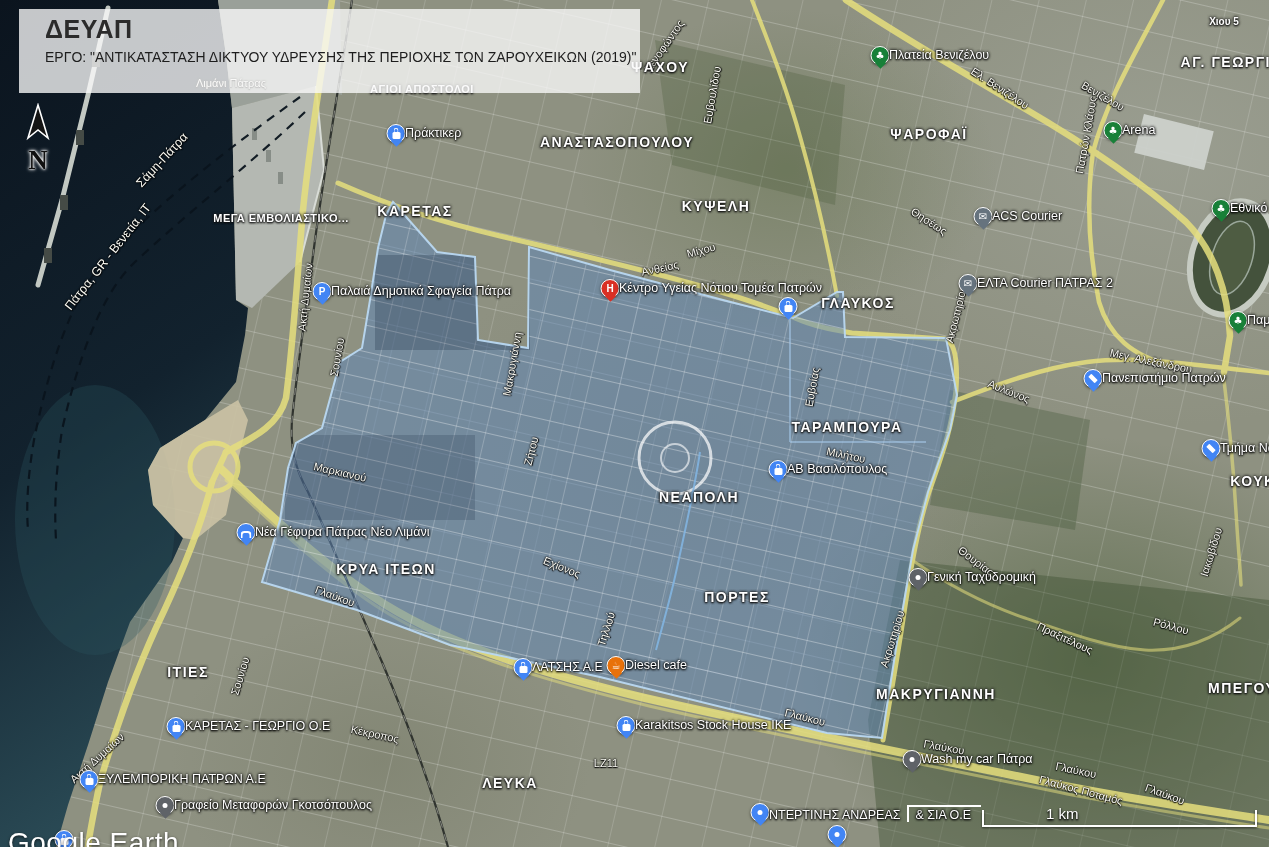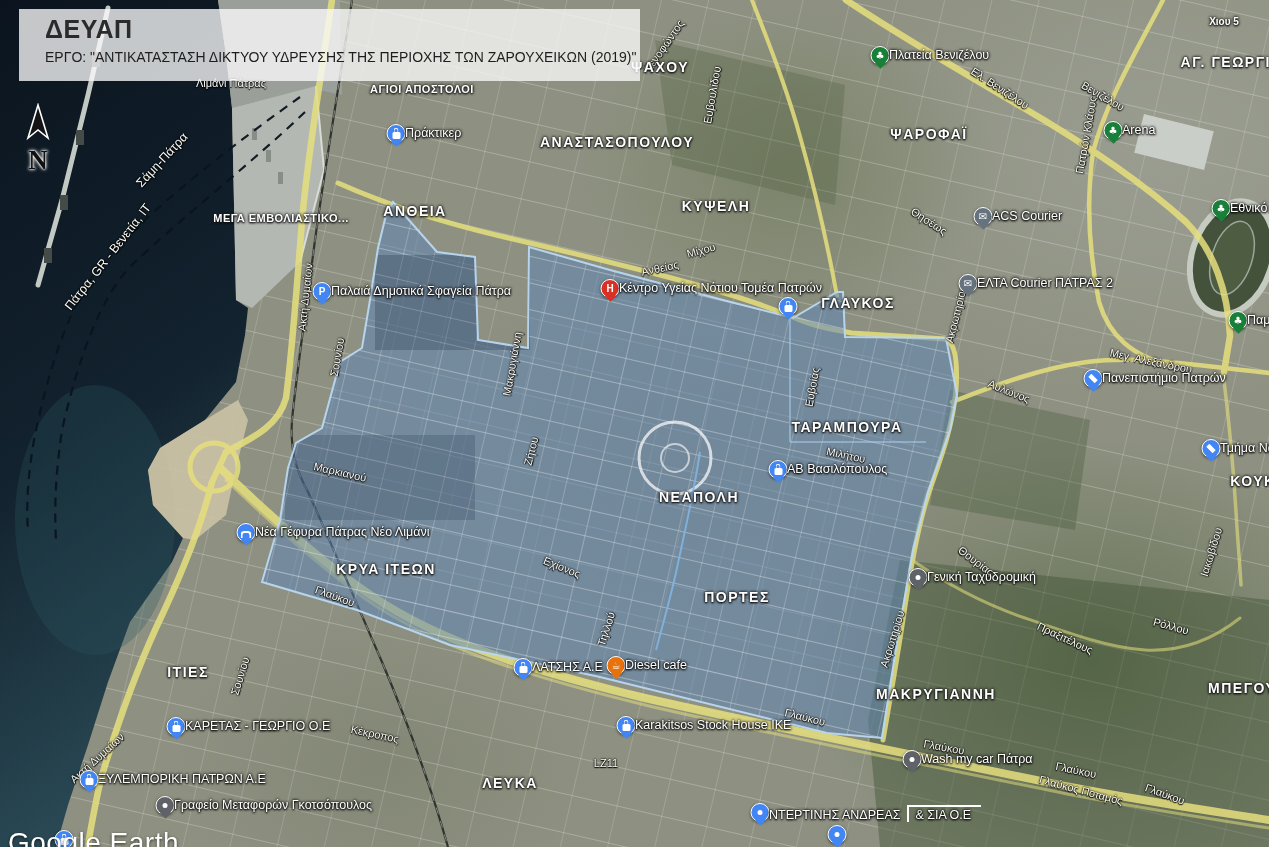--- a/index.html
+++ b/index.html
@@ -39,21 +39,21 @@
     border:1.3px solid #fff;border-bottom:none;border-radius:50% 50% 0 0;box-sizing:border-box;}
   .i-bridge{width:11px;height:7px;border:2px solid #fff;border-bottom:none;
     border-radius:4px 4px 0 0;margin-top:4px;box-sizing:border-box;}
   .i-grad{width:9px;height:9px;background:#fff;transform:rotate(45deg) scaleY(.5);border-radius:1px;}
   .i-dot{width:5px;height:5px;background:#fff;border-radius:50%;}
   .poi-label{position:absolute;left:9px;top:-19px;white-space:nowrap;color:#fff;
     font-size:12.5px;font-weight:500;
     text-shadow:0 0 3px #000,0 0 3px #000,0 1px 2px #000;}
   .poi-label2{border-left:2px solid #fff;border-top:2px solid #fff;
     padding:1px 10px 0 6px;margin-left:7px;display:inline-block;}
-  #titlebox{position:absolute;left:19px;top:9px;width:621px;height:72px;z-index:40;
+  #titlebox{position:absolute;left:19px;top:9px;width:621px;height:84px;z-index:40;
     background:rgba(250,250,250,.78);box-sizing:border-box;padding:6px 0 0 26px;}
   #titlebox .t1{font-size:25px;font-weight:700;color:#2b2b2b;letter-spacing:.5px;}
   #titlebox .t2{font-size:14px;color:#1d1d1d;margin-top:5px;}
   #titlebox .t3{font-size:14px;color:#1d1d1d;margin-top:2px;}
   #compass{position:absolute;left:20px;top:103px;z-index:50;width:36px;text-align:center;}
   #compass .nletter{font-family:"Liberation Serif",serif;font-size:27px;font-weight:700;color:#101010;
     text-shadow:0 0 2px #fff,0 0 3px #fff,0 0 4px #fff;line-height:1;margin-top:2px;}
   #gelogo{position:absolute;left:8px;top:827px;z-index:50;color:#fff;font-size:28px;
     letter-spacing:.5px;text-shadow:0 1px 3px rgba(0,0,0,.7);}
   #scalebar{position:absolute;left:982px;top:810px;width:271px;height:15px;z-index:50;
@@ -165,21 +165,21 @@
     <path d="M393,202 L437,252 L475,257 L478,340 L528,348 L529,247 L610,270 L723,300 L793,318
              L837,292 L843,292 L845,337 L946,338 L957,395 L950,430 L928,492 L913,550 L897,642
              L882,738 L827,733 L600,677 L450,645 L357,610 L262,582 L280,520 L288,468 L296,443
              L322,428 L340,362 L362,348 L370,300 L378,248 L386,215 Z" fill="none" stroke="#b9d8f1" stroke-width="2" opacity=".95"></path>
   </svg>
 
   <div class="lbl area-sm" style="left:422px;top:89px">ΑΓΙΟΙ ΑΠΟΣΤΟΛΟΙ</div>
   <div class="lbl area" style="left:660px;top:67px">ΨΑΧΟΥ</div>
   <div class="lbl area" style="left:617px;top:142px">ΑΝΑΣΤΑΣΟΠΟΥΛΟΥ</div>
   <div class="lbl area" style="left:716px;top:206px">ΚΥΨΕΛΗ</div>
-  <div class="lbl area" style="left:415px;top:211px">ΑΝΘΕΙΑ</div>
+  <div class="lbl area" style="left:415px;top:211px">ΚΑΡΕΤΑΣ</div>
   <div class="lbl area-sm" style="left:281px;top:218px">ΜΕΓΑ ΕΜΒΟΛΙΑΣΤΙΚΟ...</div>
   <div class="lbl area" style="left:929px;top:134px">ΨΑΡΟΦΑΪ</div>
   <div class="lbl area" style="left:1232px;top:62px">ΑΓ. ΓΕΩΡΓΙΟ</div>
   <div class="lbl area-xs" style="left:1224px;top:21px">Χιου 5</div>
   <div class="lbl area" style="left:858px;top:303px">ΓΛΑΥΚΟΣ</div>
   <div class="lbl area" style="left:847px;top:427px">ΤΑΡΑΜΠΟΥΡΑ</div>
   <div class="lbl area" style="left:699px;top:497px">ΝΕΑΠΟΛΗ</div>
   <div class="lbl area" style="left:386px;top:569px">ΚΡΥΑ ΙΤΕΩΝ</div>
   <div class="lbl area" style="left:737px;top:597px">ΠΟΡΤΕΣ</div>
   <div class="lbl area" style="left:936px;top:694px">ΜΑΚΡΥΓΙΑΝΝΗ</div>
@@ -382,14 +382,17 @@
 
   <div id="compass">
     <svg width="36" height="38" viewBox="0 0 36 38">
       <polygon points="18,2 28,35 18,27 8,35" fill="#141414" stroke="#fff" stroke-width="1.6"></polygon>
     </svg>
     <div class="nletter">N</div>
   </div>
 
   <div id="gelogo">Google Earth</div>
 
+  <div id="scalebar">
+    <span class="sl">1 km</span>
+  </div>
 
 </div>
 
 </body></html>

